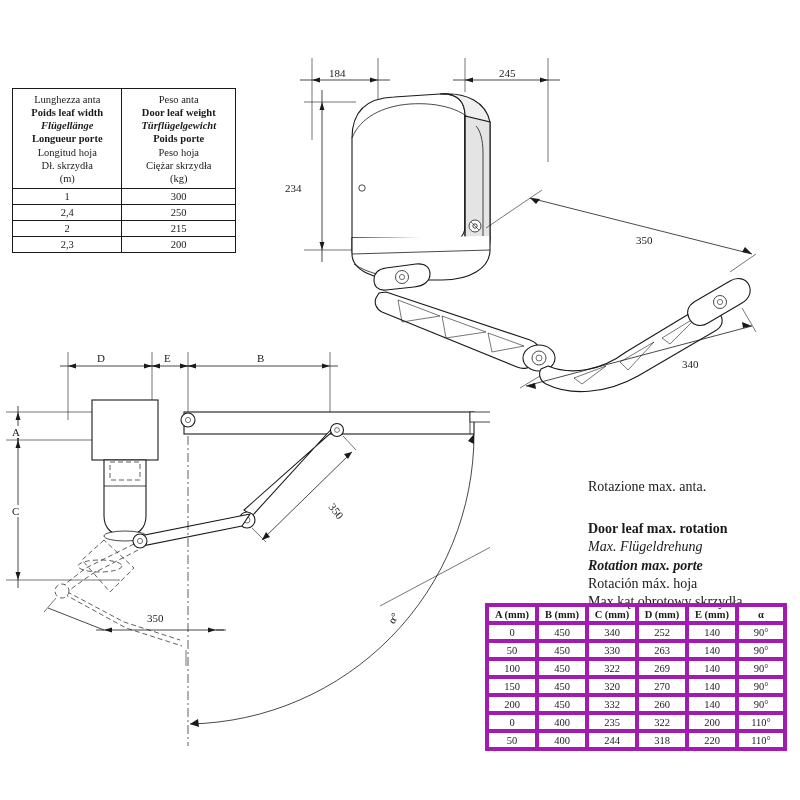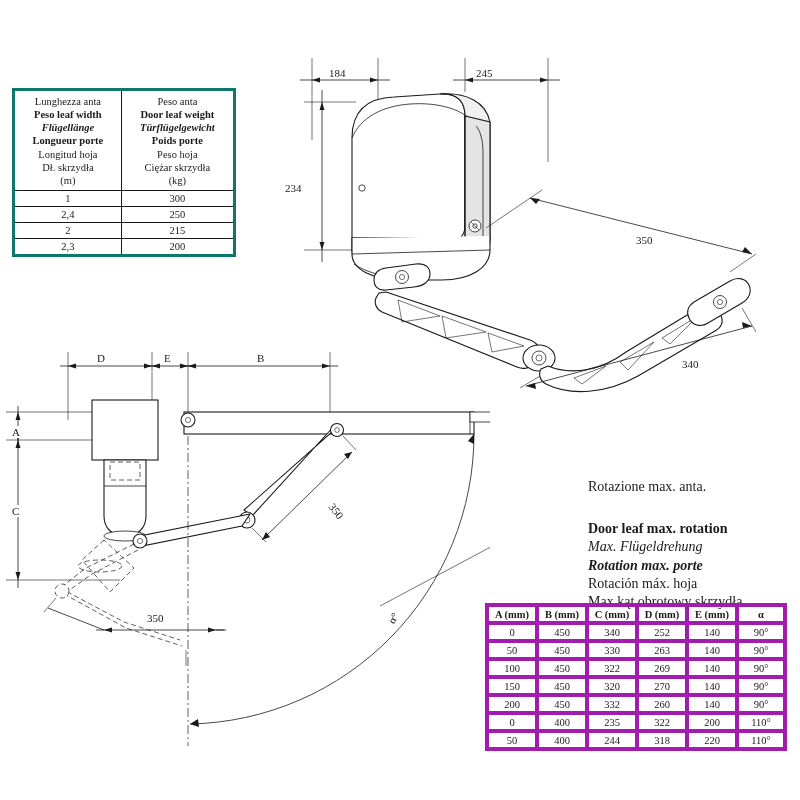--- a/index.html
+++ b/index.html
@@ -15,21 +15,21 @@
     color: #1a1a1a;
     overflow: hidden;
   }
   .abs { position: absolute; }
 
   
   #spec-table {
     left: 12px;
     top: 88px;
     width: 224px;
-    border: 3px solid #0f766e;
+    border: 1px solid #0f766e;
     border-collapse: collapse;
     font-size: 10.5px;
     line-height: 1.25;
   }
   #spec-table td, #spec-table th {
     border: 1px solid #1a1a1a;
     text-align: center;
     padding: 0;
   }
   #spec-table .hdr-cell {
@@ -103,21 +103,21 @@
   .fillgg { fill: #e4e4e4; }
 </style>
 </head>
 <body>
 
 <table id="spec-table" class="abs">
   <tbody>
       <tr>
     <th class="hdr-cell">
       <div class="l-it">Lunghezza anta</div>
-      <div class="l-en">Peso leaf width</div>
+      <div class="l-en">Poids leaf width</div>
       <div class="l-de">Flügellänge</div>
       <div class="l-fr">Longueur porte</div>
       <div class="l-es">Longitud hoja</div>
       <div class="l-pl">Dł. skrzydła</div>
       <div class="unit">(m)</div>
     </th>
     <th class="hdr-cell">
       <div class="l-it">Peso anta</div>
       <div class="l-en">Door leaf weight</div>
       <div class="l-de">Türflügelgewicht</div>
@@ -218,21 +218,21 @@
   <polygon points="462,214 452,212 455,207" fill="#1a1a1a"></polygon>
 
   <line class="ln vthin" x1="250" y1="336" x2="230" y2="348"></line>
   <line class="ln vthin" x1="452" y1="268" x2="466" y2="292"></line>
   <line class="ln thin" x1="236" y1="346" x2="462" y2="286"></line>
   <polygon points="236,346 245,343 246,349" fill="#1a1a1a"></polygon>
   <polygon points="462,286 453,288 452,282" fill="#1a1a1a"></polygon>
 </svg>
 
 <div class="abs dimlabel" style="left:327px; top:67px;">184</div>
-<div class="abs dimlabel" style="left:474px; top:67px;">245</div>
+<div class="abs dimlabel" style="left:497px; top:67px;">245</div>
 <div class="abs dimlabel" style="left:283px; top:182px;">234</div>
 <div class="abs dimlabel" style="left:634px; top:234px;">350</div>
 <div class="abs dimlabel" style="left:680px; top:358px;">340</div>
 
 <svg class="abs" style="left:0px; top:340px; width:490px; height:440px;" viewBox="0 0 490 440">
 
   <line class="ln vthin" x1="68" y1="12" x2="68" y2="80"></line>
   <line class="ln vthin" x1="152" y1="12" x2="152" y2="68"></line>
   <line class="ln vthin" x1="188" y1="12" x2="188" y2="72"></line>
   <line class="ln vthin" x1="330" y1="12" x2="330" y2="92"></line>

